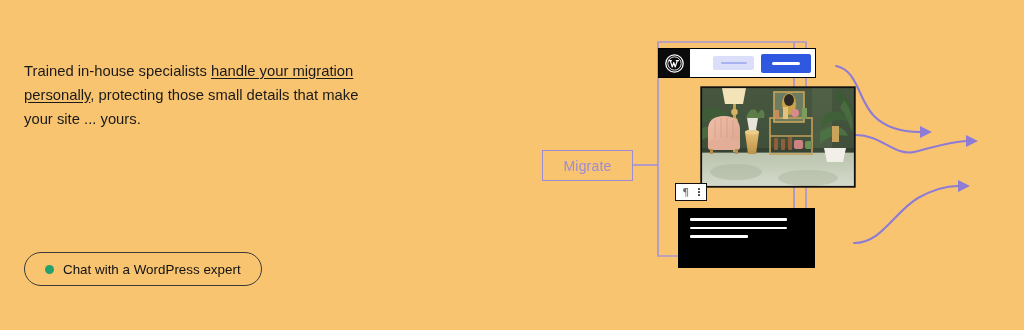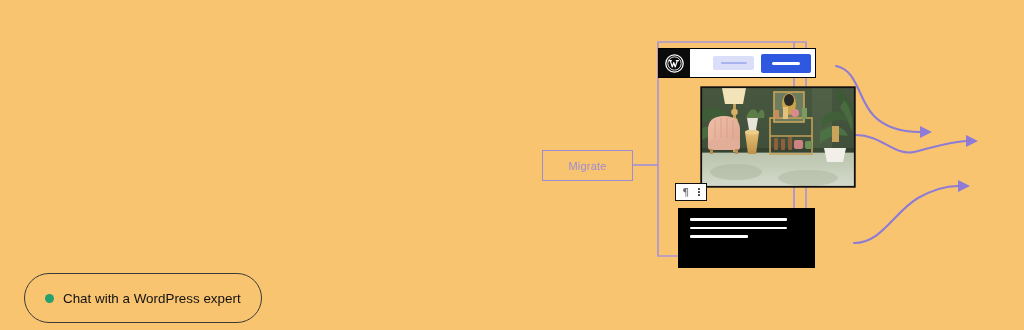--- a/index.html
+++ b/index.html
@@ -42,31 +42,30 @@
     color: #1a1a1a;
     cursor: pointer;
   }
   .cta-btn {
     position: absolute;
     left: 0px;
     top: 218px;
     display: inline-flex;
     align-items: center;
     gap: 9px;
-    height: 50px;
+    height: 34px;
     padding: 0 20px;
     border: 1px solid #3a3a3a;
     border-radius: 999px;
     background: transparent;
     font-size: 13.4px;
     color: #111;
     font-family: "Liberation Sans", sans-serif;
     cursor: pointer;
     white-space: nowrap;
-    margin-top: 21px;
   }
   .cta-dot {
     width: 9px; height: 9px;
     border-radius: 50%;
     background: #23A06B;
     display: inline-block;
     flex: none;
   }
 
   
@@ -89,21 +88,21 @@
   .migrate-box {
     position: absolute;
     left: 6px;
     top: 150px;
     width: 91px;
     height: 31px;
     border: 1.6px solid #9D8BD4;
     display: flex;
     align-items: center;
     justify-content: center;
-    font-size: 11px;
+    font-size: 14px;
     color: #9D8BD4;
     background: transparent;
     letter-spacing: .2px;
   }
 
   
   .wp-toolbar {
     position: absolute;
     left: 122px;
     top: 48px;
@@ -189,20 +188,23 @@
   .bb-line.w1 { width: 97px; }
   .bb-line.w2 { width: 97px; }
   .bb-line.w3 { width: 58px; }
 </style>
 </head>
 <body>
 
 <div class="left-col">
 
 
+  <p class="body-copy">
+    <span>Trained in-house specialists </span><a class="lnk" href="#">handle your migration personally</a><span>, protecting those small details that make your site ... yours.</span>
+  </p>
 
   <button class="cta-btn">
     <span class="cta-dot"></span>
     <span>Chat with a WordPress expert</span>
   </button>
 </div>
 
 <div class="illus">
 
   <svg class="svg-layer" viewBox="0 0 488 330">

